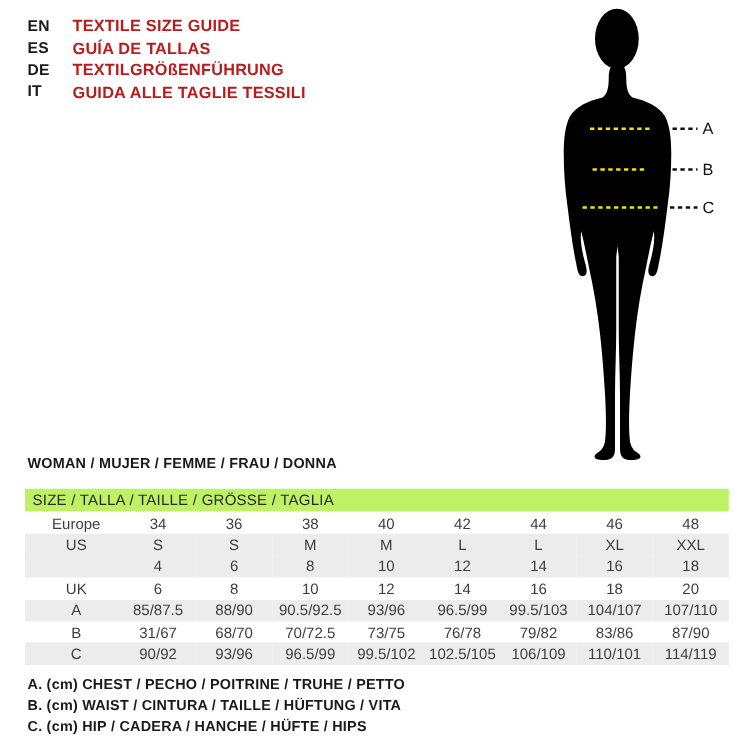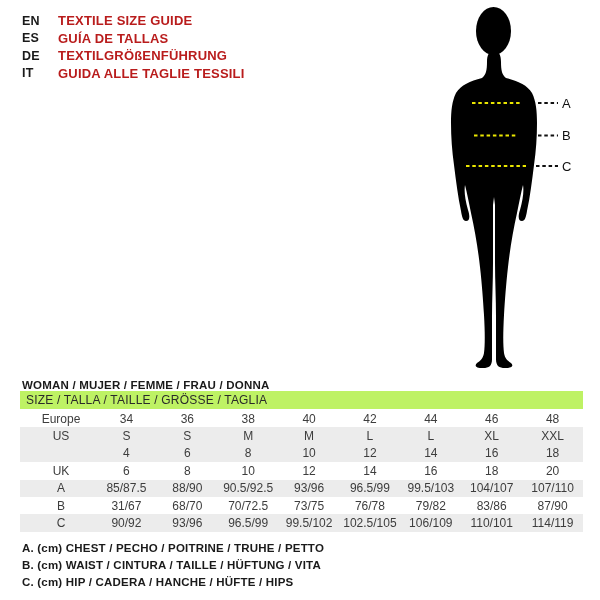--- a/index.html
+++ b/index.html
@@ -12,21 +12,21 @@
   .lang-row{display:flex;height:17.5px;align-items:center;}
   .lang-code{width:36px;font-weight:bold;font-size:12.5px;color:#1a1a1a;letter-spacing:.2px;}
   .lang-label{font-weight:bold;font-size:13px;color:#b91c1c;letter-spacing:.2px;white-space:nowrap;}
 
   
   .figure{position:absolute;left:390px;top:0;width:210px;height:380px;}
   .figure text{font-size:13px;fill:#111111;font-family:"Liberation Sans",sans-serif;}
   .dash{stroke-width:2;stroke-dasharray:3.5 2.8;fill:none;}
 
   
-  .woman-title{position:absolute;left:22px;top:379px;font-size:11.5px;font-weight:bold;color:#1a1a1a;letter-spacing:.2px;}
+  .woman-title{position:absolute;left:22px;top:365px;font-size:11.5px;font-weight:bold;color:#1a1a1a;letter-spacing:.2px;}
 
   
   .table-wrap{position:absolute;left:20px;top:391px;width:563px;}
   .table-header{background:#bef264;height:18px;line-height:18px;padding-left:6px;font-size:12px;color:#2a2a2a;letter-spacing:.2px;}
   .table-wrap table{width:100%;border-collapse:collapse;table-layout:fixed;margin-top:1px;}
   .table-wrap td{height:17.4px;font-size:12px;color:#3d3d3d;text-align:center;padding:0;white-space:nowrap;}
   .table-wrap td.row-label{text-align:center;padding-left:6px;}
   .table-wrap tbody tr:nth-child(2),
   .table-wrap tbody tr:nth-child(3),
   .table-wrap tbody tr:nth-child(5),

